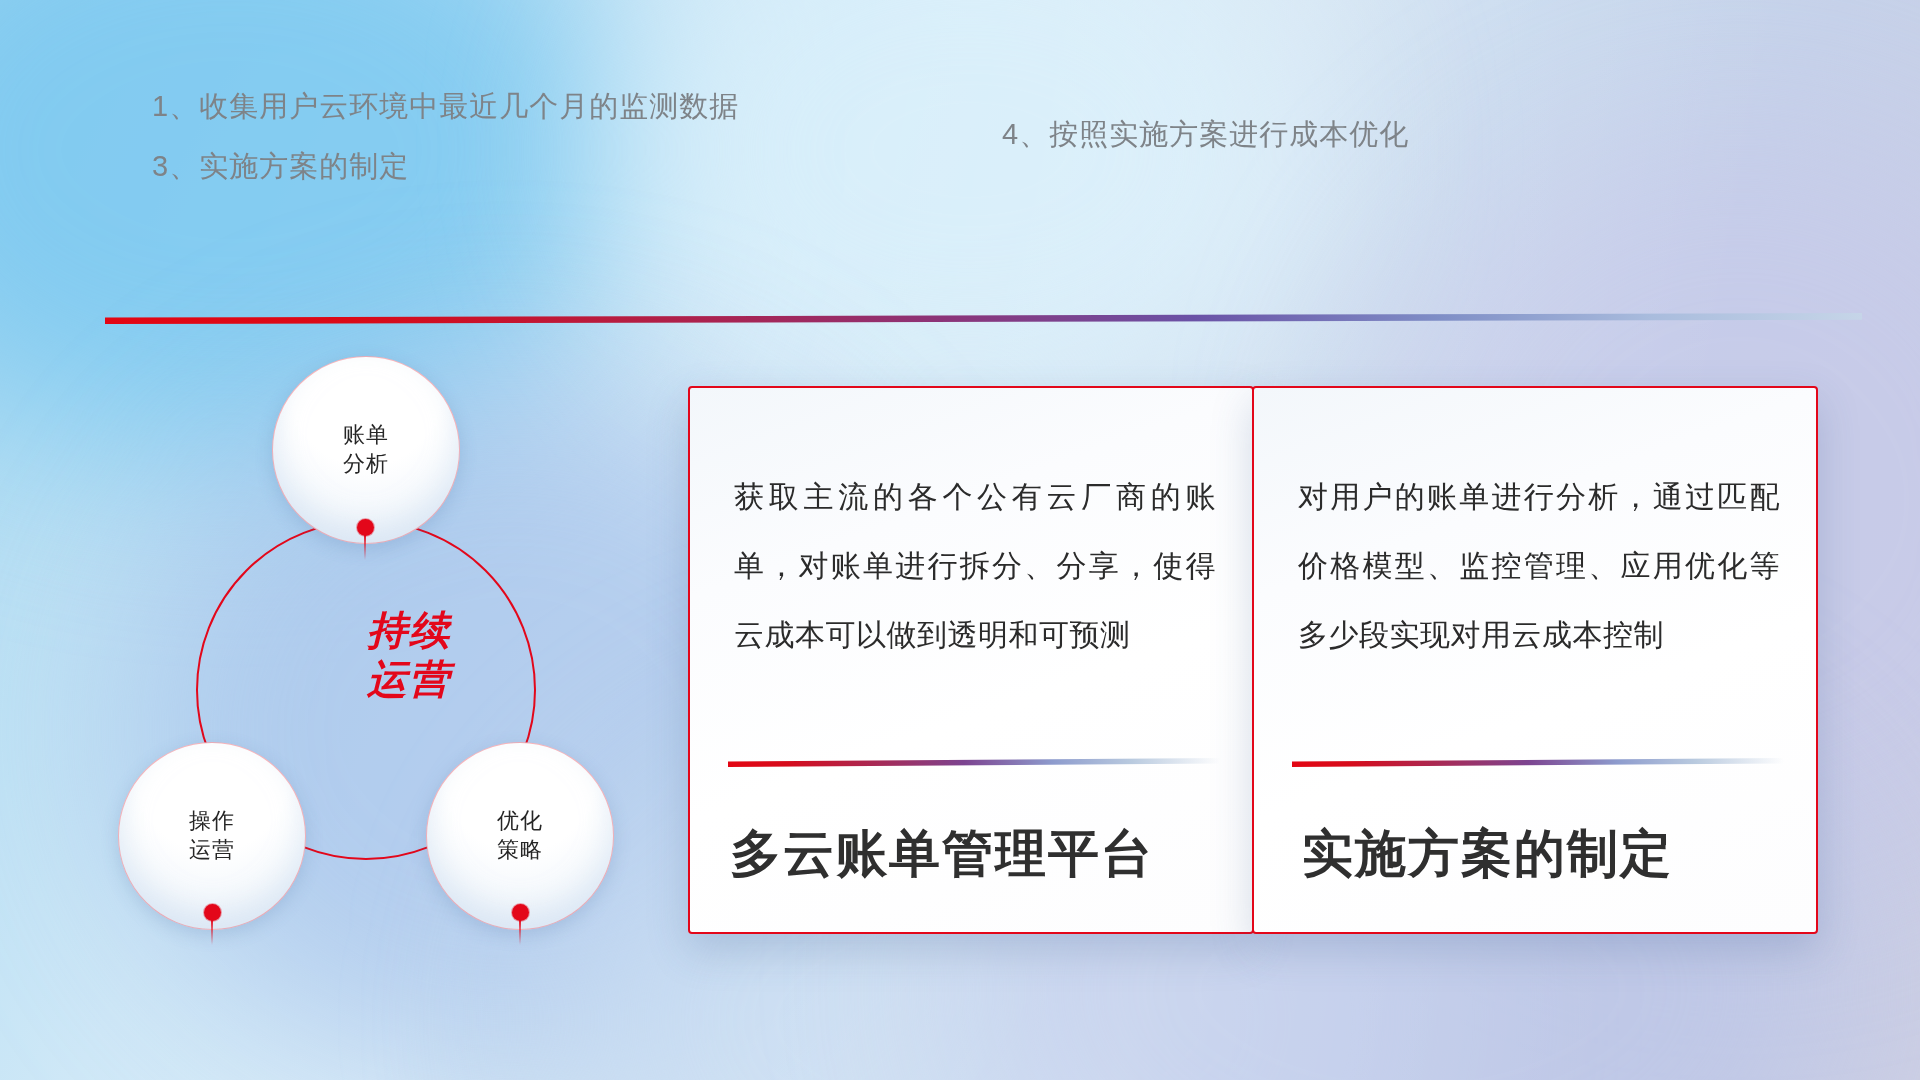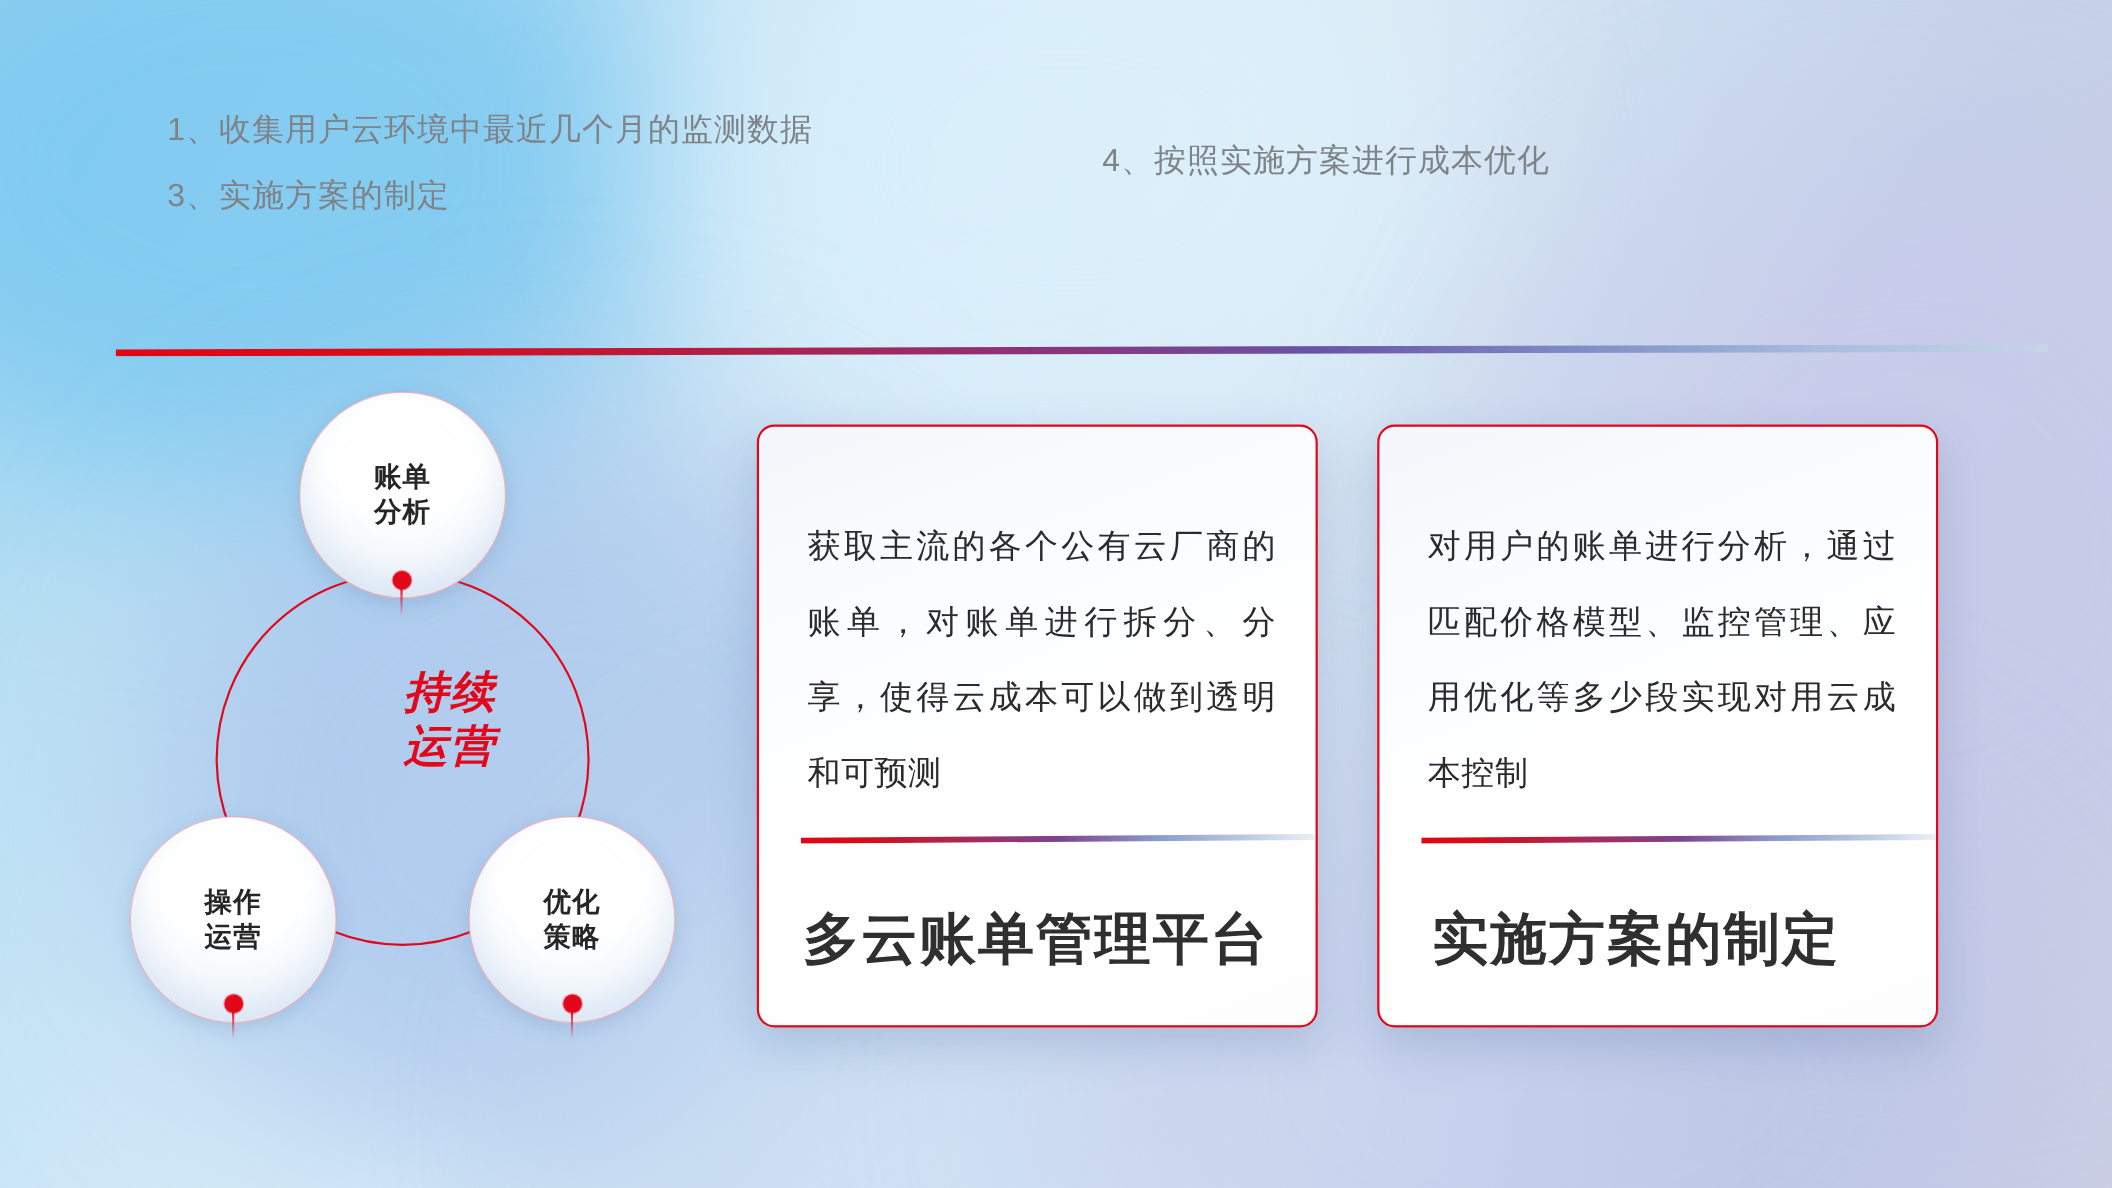--- a/index.html
+++ b/index.html
@@ -38,21 +38,21 @@
   .blob5{ right:60px; bottom:-220px; width:900px; height:620px;
           background:rgba(186,196,232,.65); }
   .blob6{ left:540px; bottom:-260px; width:900px; height:640px;
           background:rgba(205,224,244,.7); }
   .bg-sheen{
     position:absolute; inset:0;
     background:linear-gradient(100deg, rgba(255,255,255,0) 40%, rgba(255,255,255,.18) 62%, rgba(255,255,255,0) 85%);
   }
 
   
-  #bullets{ position:absolute; left:0; top:92px; width:1560px; height:160px;margin-top:12px; }
+  #bullets{ position:absolute; left:0; top:92px; width:1560px; height:160px; }
   .bul-col{ position:absolute; }
   .bul-col.left{ left:152px; top:0; }
   .bul-col.right{ left:1002px; top:28px; }
   .bul-line{
     font-size:29px; color:#7e8388; letter-spacing:1px;
     line-height:1; margin-bottom:31px; white-space:nowrap;
     font-weight:400;
   }
 
   
@@ -75,21 +75,21 @@
   }
   .node{
     position:absolute; width:188px; height:188px; border-radius:50%;
     background:
       radial-gradient(circle at 50% 18%, #ffffff 0%, #ffffff 42%, #f4f8fc 68%, #e4edf7 100%);
     border:1.5px solid rgba(227,7,26,.30);
     box-shadow:0 5px 18px rgba(70,110,160,.20), inset 0 -16px 28px rgba(205,222,240,.55);
     display:flex; flex-direction:column; align-items:center; justify-content:center;
   }
   .node span{
-    font-size:25px; font-weight:700; color:#262626; line-height:1.30;
+    font-size:22px; font-weight:400; color:#262626; line-height:1.30;
     letter-spacing:1px;
   }
   .node-top{ left:176px; top:6px; }
   .node-bl{  left:22px;  top:392px; }
   .node-br{  left:330px; top:392px; }
 
   .dot{
     position:absolute; width:17px; height:17px; border-radius:50%;
     background:#e3071a; box-shadow:0 0 0 1px rgba(227,7,26,.35);
   }
@@ -105,22 +105,22 @@
   .tail-br{  left:423px; top:569px; }
 
   .venn-center{
     position:absolute; left:185px; top:256px; width:170px;
     text-align:right; color:#e3071a; font-weight:700;
     font-size:40px; line-height:1.22; letter-spacing:2px;font-style:italic;
   }
 
   
   .card{
-    position:absolute; top:386px; width:510px; height:548px;
-    border:2px solid #e3071a; border-radius:16px;
+    position:absolute; top:386px; width:566px; height:548px;
+    border:2px solid #e3071a; border-radius:4px;
     background:
       linear-gradient(160deg, #f3f7fb 0%, #fbfcfe 28%, #ffffff 58%, #fdfdfe 100%);
     box-shadow:0 16px 42px rgba(60,90,140,.22);
     overflow:hidden;
   }
   .card.c1{ left:688px; }
   .card.c2{ left:1252px; }
   .card-body{
     position:absolute; left:44px; right:36px; top:74px;
     font-size:30px; color:#2b2b2b; line-height:2.30;

